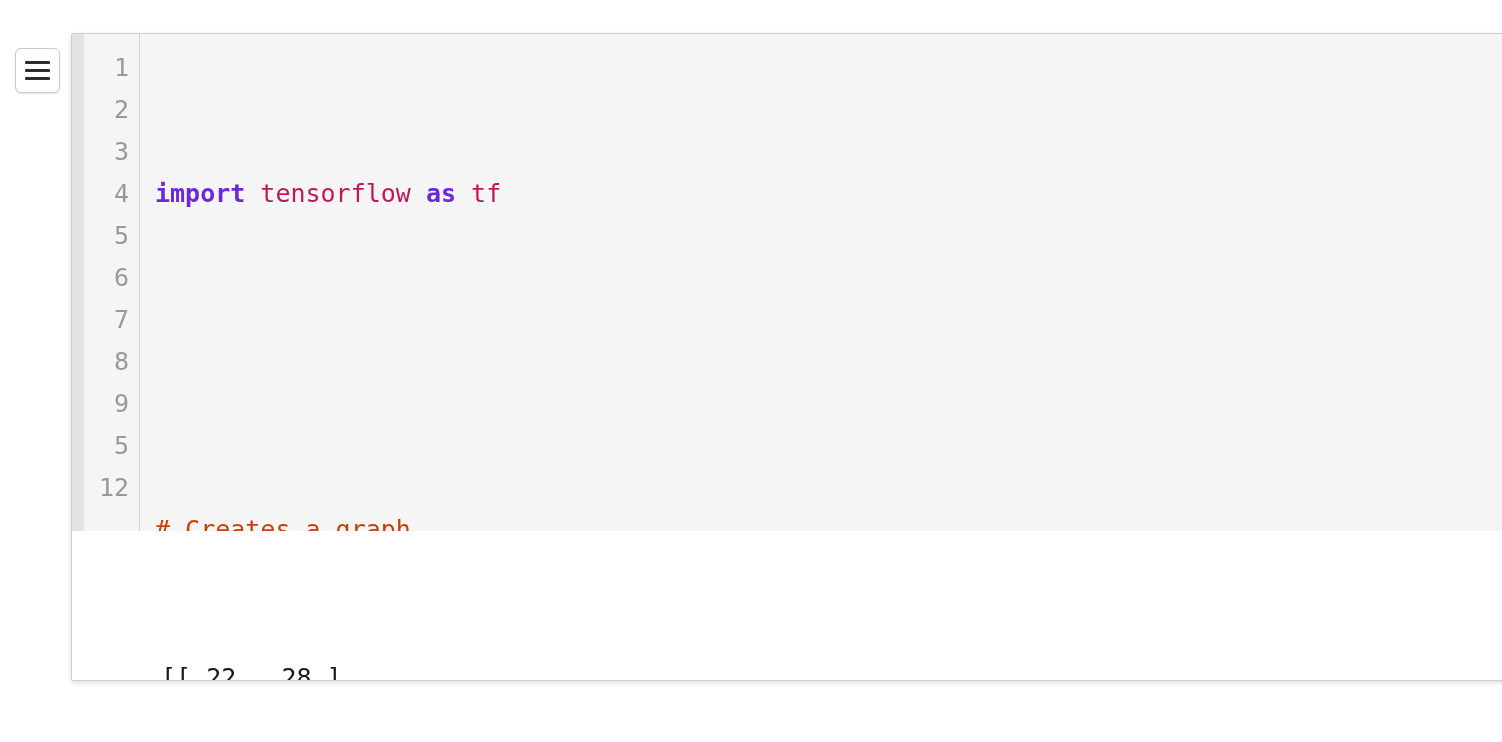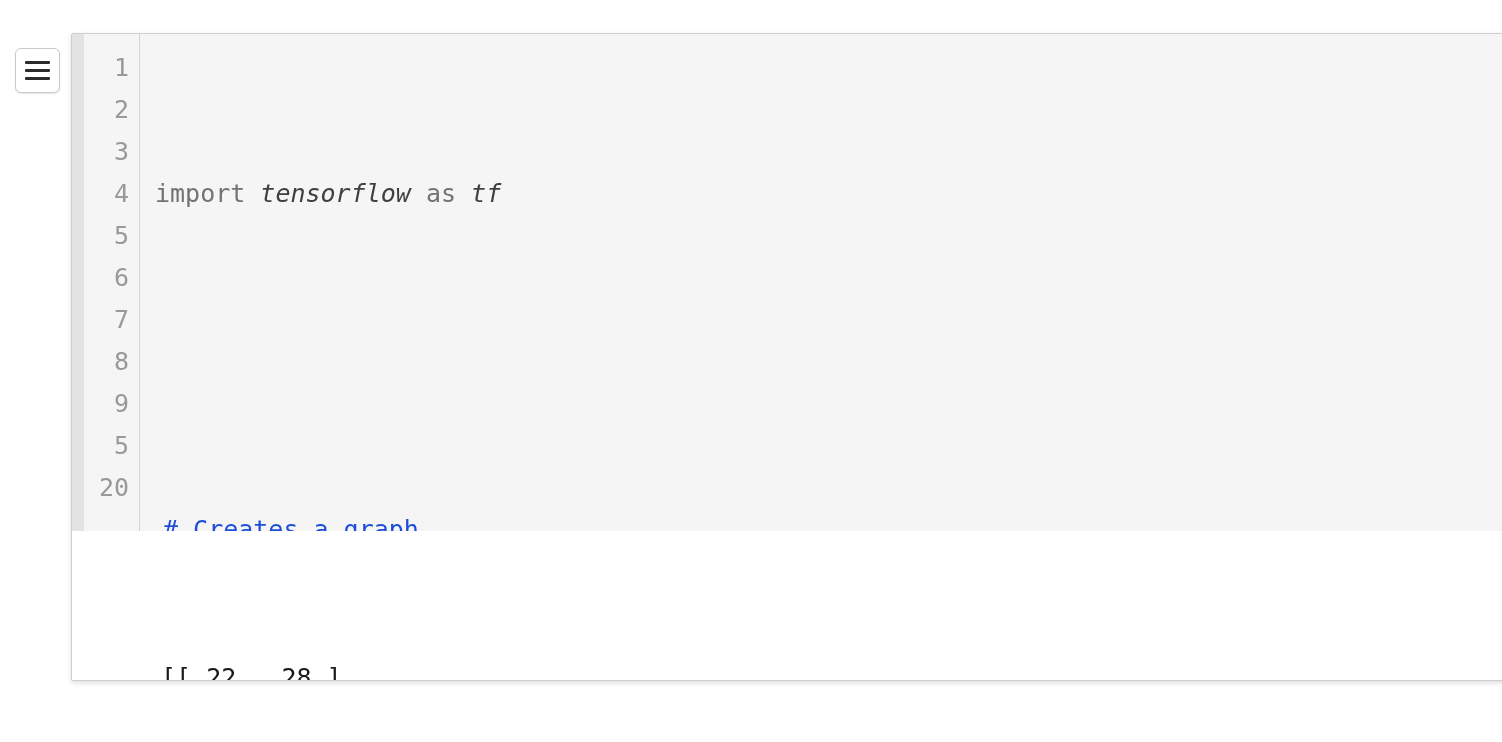--- a/index.html
+++ b/index.html
@@ -100,23 +100,23 @@
     font-family: "DejaVu Sans Mono", "Liberation Mono", monospace;
     font-size: 25px;
     line-height: 42px;
     white-space: pre;
     color: #000000;
     overflow: hidden;
   }
   .code-text .ln { height: 42px; }
 
   
-  .kw   { color: #737373; }
-  .cmt  { color: #1d4ed8; margin-left: 8px; }
-  .plain{ color: #404040; font-style: italic; }
+  .kw   { color: #6d28d9; font-weight: bold; }
+  .cmt  { color: #c2410c; }
+  .plain{ color: #be185d; }
 
   
   .output-area {
     background: #ffffff;
     padding-top: 42px;
     padding-left: 89px;
     font-family: "DejaVu Sans Mono", "Liberation Mono", monospace;
     font-size: 25px;
     line-height: 42px;
     color: #1a1a1a;
@@ -145,21 +145,21 @@
         <div>1</div>
         <div>2</div>
         <div>3</div>
         <div>4</div>
         <div>5</div>
         <div>6</div>
         <div>7</div>
         <div>8</div>
         <div>9</div>
         <div>5</div>
-        <div>20</div>
+        <div>12</div>
       </div>
 
       <div class="code-text">
 
         <div class="ln"><span class="kw">import</span><span class="plain"> tensorflow </span><span class="kw">as</span><span class="plain"> tf</span></div>
 
         <div class="ln"></div>
 
         <div class="ln"><span class="cmt"># Creates a graph.</span></div>
 

